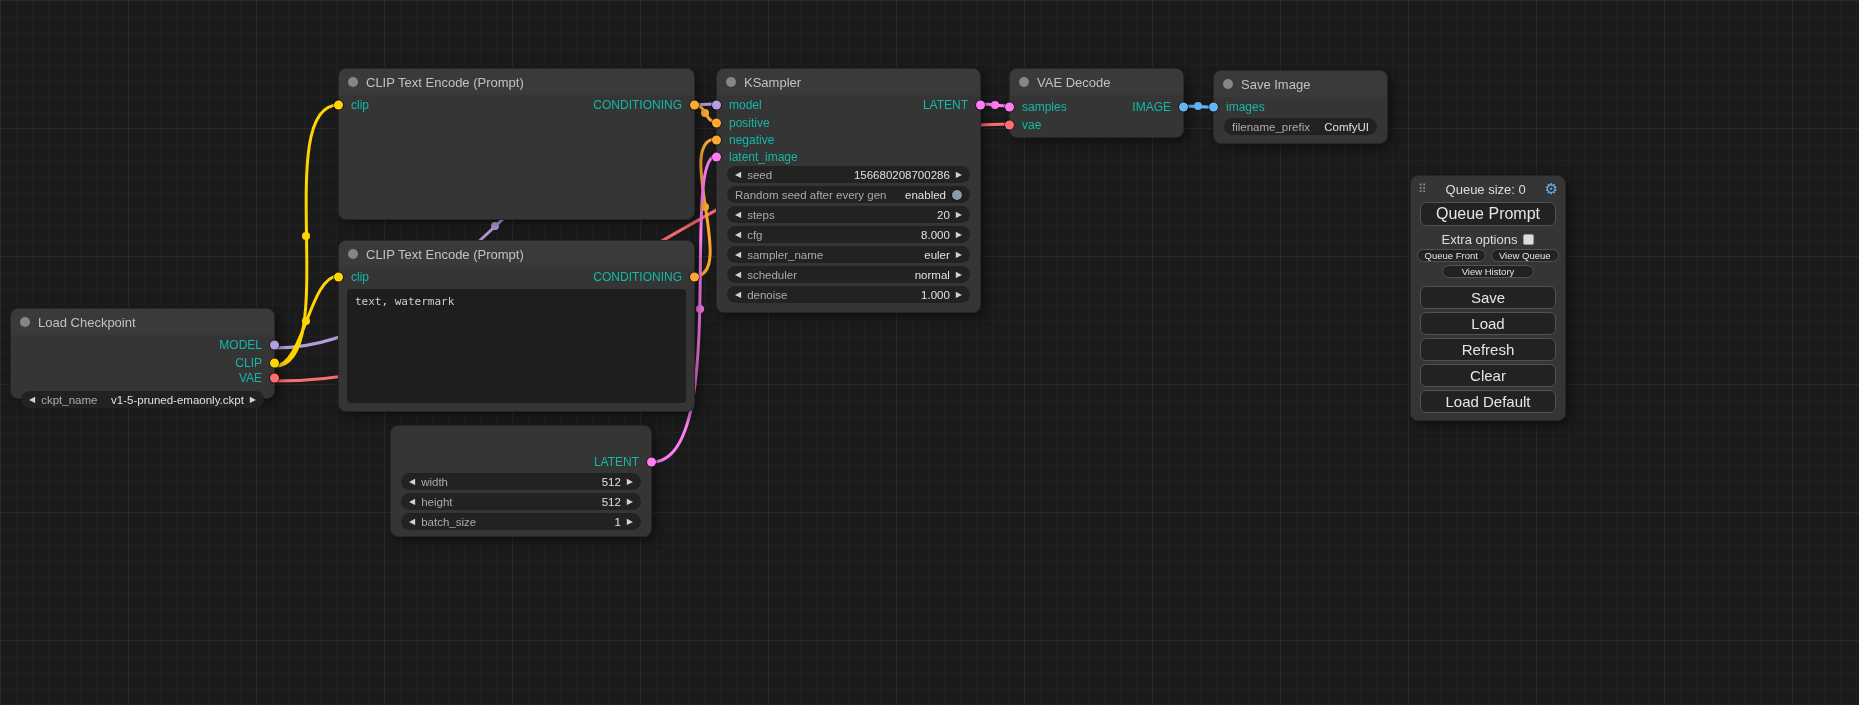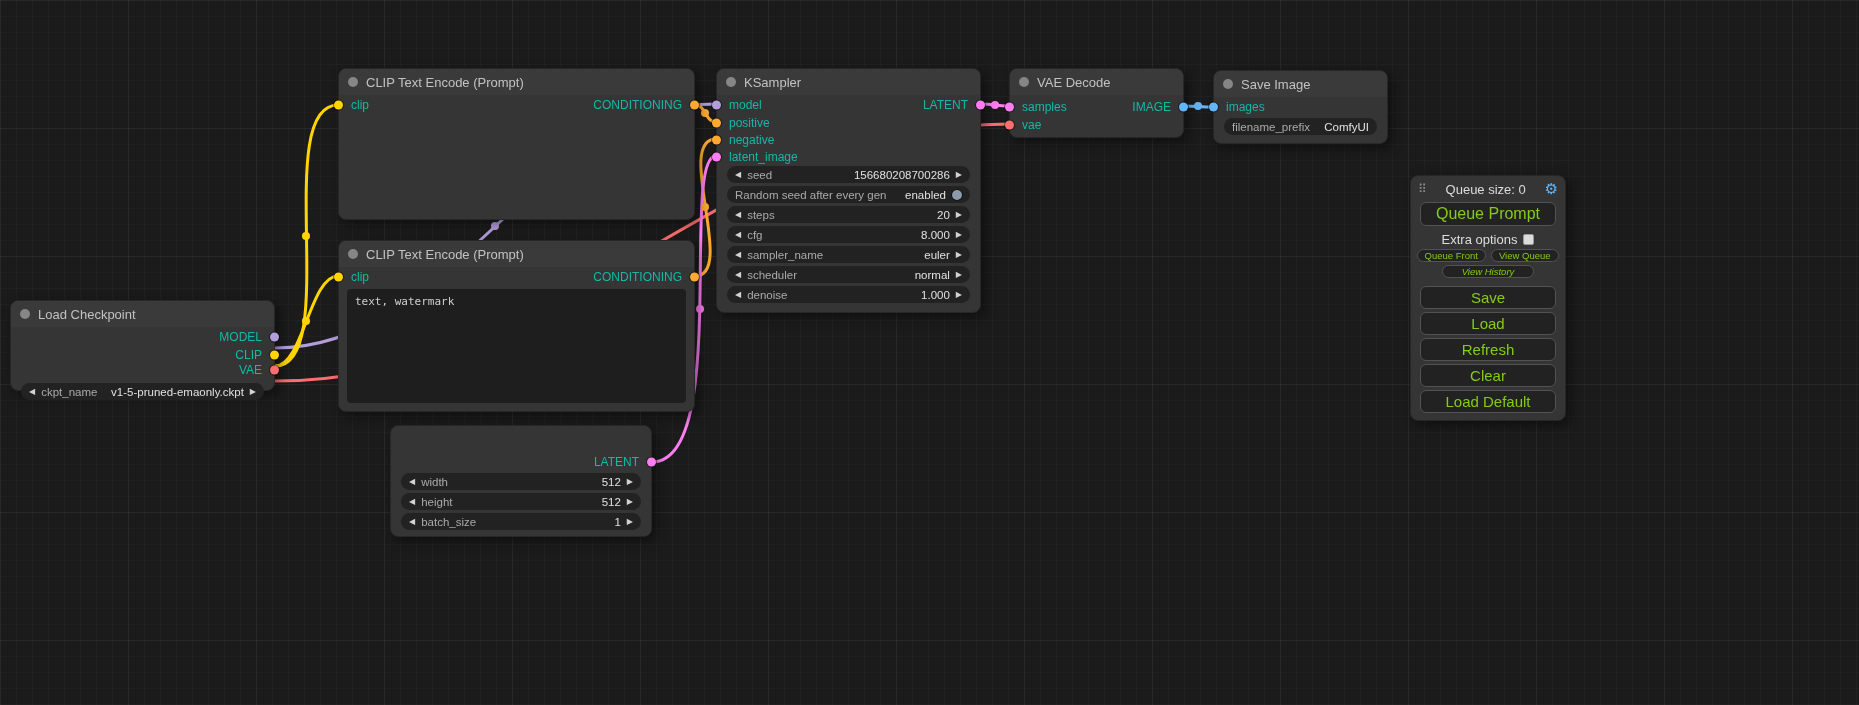--- a/index.html
+++ b/index.html
@@ -75,28 +75,28 @@
   }
   .menu-row1 {
     position:absolute; top:3px; left:7px; right:7px; height:20px;
     display:flex; align-items:center; justify-content:space-between; font-size:13px;
   }
   .drag-handle { color:#8a8a8a; font-size:12px; cursor:move; }
   .gear { font-size:15px; cursor:pointer; }
   .btn {
     position:absolute; left:9px; right:9px; height:23px;
     background:#222222; border:1px solid #525252; border-radius:6px;
-    color:#84cc16; display:flex; align-items:center; justify-content:center;
+    color:#e5e5e5; display:flex; align-items:center; justify-content:center;
     font-size:15px; cursor:pointer; white-space:nowrap;
   }
   .btn-queue { height:24px; font-size:16px; }
   .btn-small { position:static; height:13px; font-size:9.5px; border-radius:8px; flex:1; padding:0 4px; }
   .small-row { position:absolute; top:73px; left:6px; right:6px; display:flex; gap:5px; }
   .history-row { position:absolute; top:89px; left:0; right:0; display:flex; justify-content:center; }
-  .history-row .btn-small { flex:none; width:92px;font-style:italic; }
+  .history-row .btn-small { flex:none; width:92px; }
   .extra-row {
     position:absolute; top:56px; left:0; right:0; height:14px;
     display:flex; align-items:center; justify-content:center; gap:6px; font-size:13px;
   }
   .checkbox { width:11px; height:11px; background:#dcdcdc; border:1px solid #9a9a9a; border-radius:2px; cursor:pointer; }
 </style>
 </head>
 <body>
 
 <div class="canvas">
@@ -115,21 +115,21 @@
     <circle cx="306" cy="236" r="4" fill="#FFD500"></circle>
     <circle cx="306" cy="321" r="4" fill="#FFD500"></circle>
     <circle cx="642" cy="252" r="4" fill="#FF6E6E"></circle>
     <circle cx="705" cy="113" r="4" fill="#FFA931"></circle>
     <circle cx="705" cy="207" r="4" fill="#FFA931"></circle>
     <circle cx="700" cy="309" r="4" fill="#FF7DF2"></circle>
     <circle cx="995" cy="105" r="4" fill="#FF7DF2"></circle>
     <circle cx="1198" cy="106" r="4" fill="#64B5F6"></circle>
   </svg>
 
-  <div class="node" style="left:10px;top:300px;width:265px;height:91px">
+  <div class="node" style="left:10px;top:308px;width:265px;height:91px">
     <div class="node-header">
       <span class="collapse-dot"></span>
       <span class="node-title">Load Checkpoint</span>
     </div>
     <div class="slot-row row-out" style="top:28px">
       <span>MODEL</span>
       <span class="port out" style="background: rgb(179, 157, 219);"></span>
     </div>
     <div class="slot-row row-out" style="top:46px">
       <span>CLIP</span>

